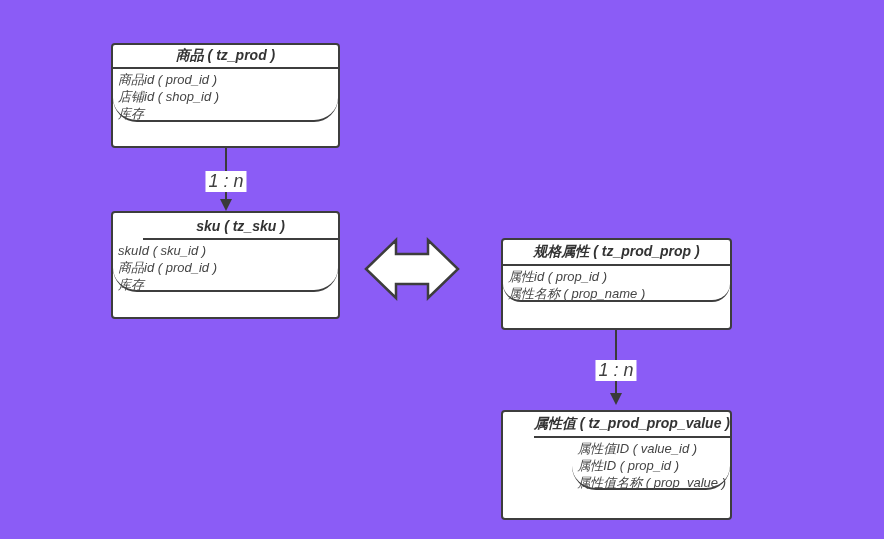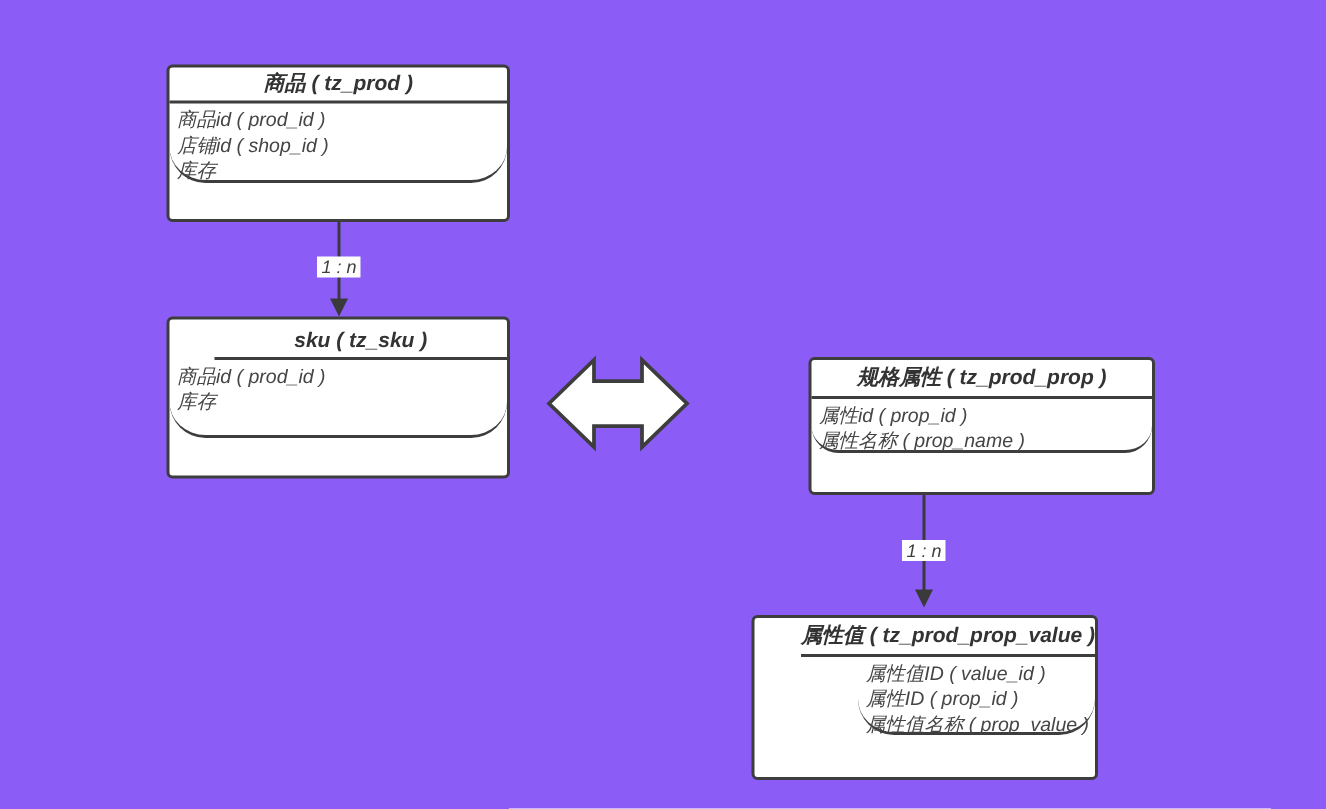--- a/index.html
+++ b/index.html
@@ -58,21 +58,21 @@
     height: 0;
     border-left: 6px solid transparent;
     border-right: 6px solid transparent;
     border-top: 12px solid #3a3a3a;
   }
   .conn-label {
     position: absolute;
     transform: translateX(-50%);
     background: #ffffff;
     padding: 0 3px;
-    font-size: 12px;
+    font-size: 18px;
     color: #3f3f3f;
     white-space: nowrap;
   }
   .double-arrow { position: absolute; }
 </style>
 </head>
 <body>
 
 <div id="canvas">
 
@@ -86,31 +86,32 @@
     <div class="ent-empty"></div>
   </div>
 
   <div class="conn-line" style="left:225px; top:148px; height:52px;"></div>
   <div class="conn-head" style="left:220px; top:199px;"></div>
   <div class="conn-label" style="left:226px; top:171px;">1 : n</div>
 
   <div class="ent" style="left:111px; top:211px; width:229px; height:108px;">
     <div class="ent-header" style="height:27px;margin-left:30px;">sku ( tz_sku )</div>
     <div class="ent-fields" style="height:52px;">
+      <div>skuId ( sku_id )</div>
       <div>商品id ( prod_id )</div>
       <div>库存</div>
     </div>
     <div class="ent-empty"></div>
   </div>
 
   <svg class="double-arrow" style="left:364px; top:235px;" width="96" height="68" viewBox="0 0 96 68">
     <polygon points="2,34 32,5 32,19 64,19 64,5 94,34 64,63 64,49 32,49 32,63" fill="#ffffff" stroke="#3d3d3d" stroke-width="2.5" stroke-linejoin="miter"></polygon>
   </svg>
 
-  <div class="ent" style="left:501px; top:238px; width:231px; height:92px;margin-left:38px;">
+  <div class="ent" style="left:501px; top:238px; width:231px; height:92px;">
     <div class="ent-header" style="height:26px;">规格属性 ( tz_prod_prop )</div>
     <div class="ent-fields" style="height:36px;">
       <div>属性id ( prop_id )</div>
       <div>属性名称 ( prop_name )</div>
     </div>
     <div class="ent-empty"></div>
   </div>
 
   <div class="conn-line" style="left:615px; top:330px; height:64px;"></div>
   <div class="conn-head" style="left:610px; top:393px;"></div>

